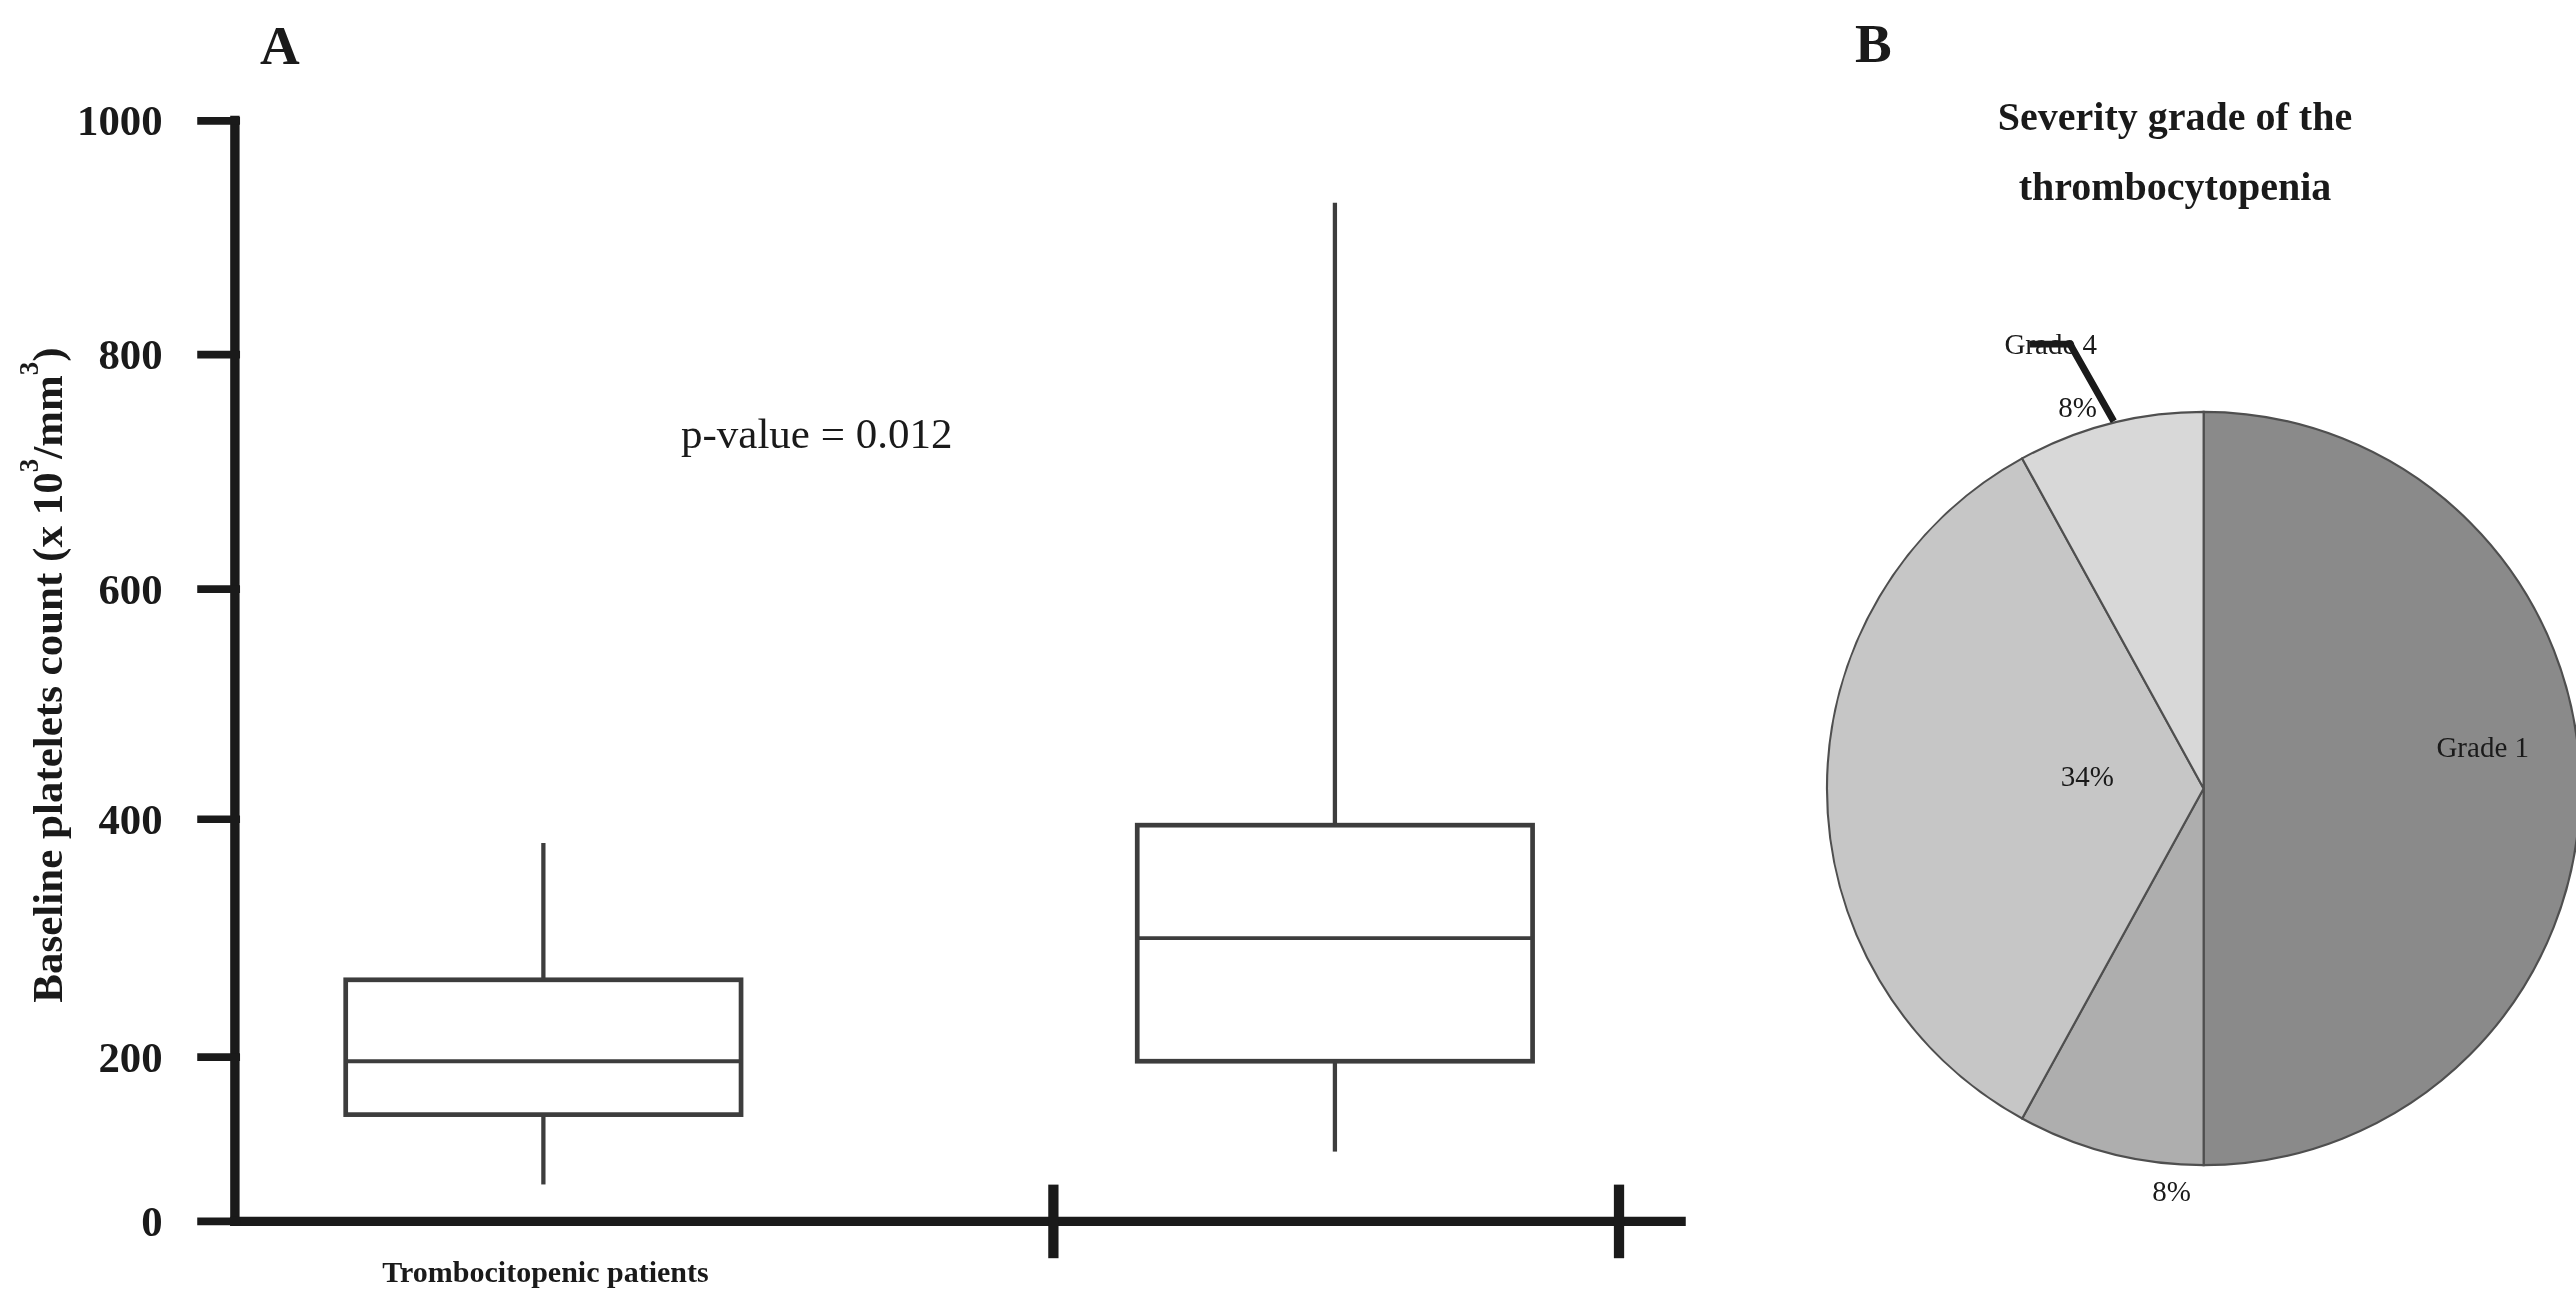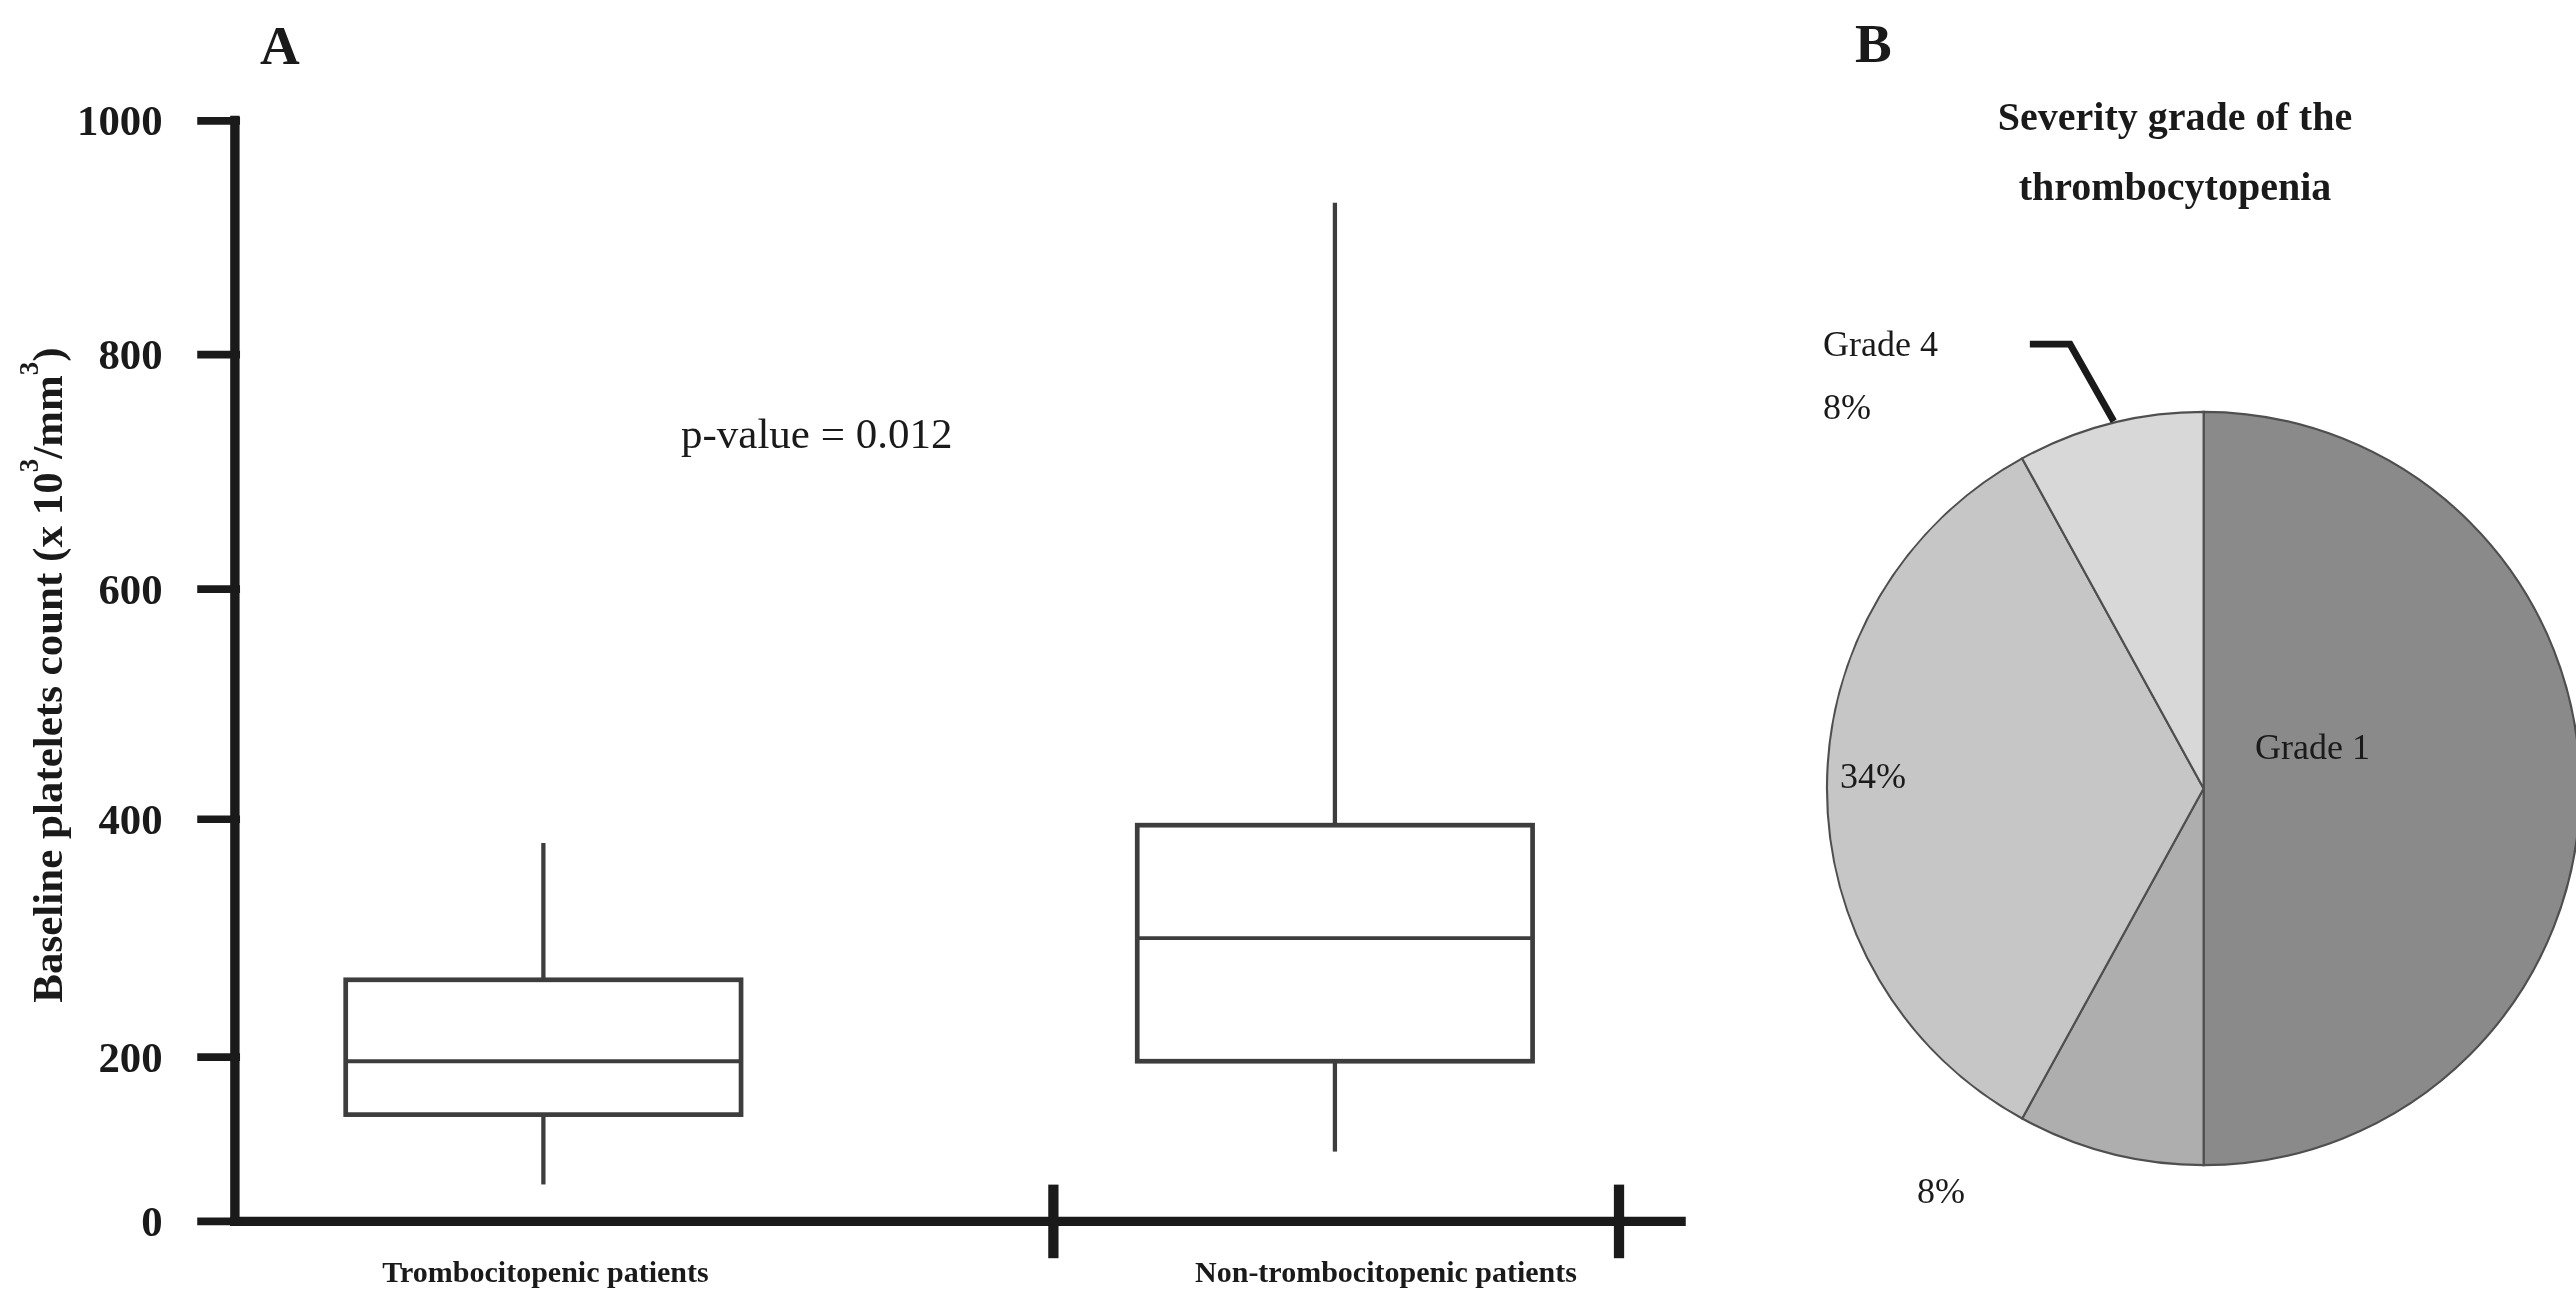--- a/index.html
+++ b/index.html
@@ -28,21 +28,21 @@
   .cat-label{
     top:1255px;font-size:30px;font-weight:bold;text-align:center;white-space:nowrap;
   }
   .cat-label.c0{left:203px;width:685px;}
   .cat-label.c1{left:1001px;width:770px;}
   .pie-title{
     left:1790px;top:82px;width:770px;
     font-size:40px;font-weight:bold;text-align:center;line-height:70px;
   }
   .pie-label{
-    width:274px;text-align:left;font-size:36px;line-height:63px;white-space:nowrap;
+    width:274px;text-align:right;font-size:29px;line-height:63px;white-space:nowrap;
   }
   .pie-label.g1{left:2255px;top:716px;}
   .pie-label.g2{left:1917px;top:1160px;}
   .pie-label.g3{left:1840px;top:745px;}
   .pie-label.g4{left:1823px;top:313px;}
   svg{position:absolute;left:0;top:0;}
   #pieSvg{left:1797px;top:0;}
 </style>
 </head>
 <body>
@@ -87,21 +87,20 @@
   <div class="abs panel-letter" style="left:260px;top:13.7px;">A</div>
   <div class="abs panel-letter" style="left:1855px;top:12px;">B</div>
 
   <div class="abs ylabel">
     <span>Baseline platelets count (x 10</span><sup>3</sup><span>/mm</span><sup>3</sup><span>)</span>
   </div>
 
   <div class="abs pvalue">p-value = 0.012</div>
 
   <div class="abs cat-label c0">Trombocitopenic patients</div>
-  <div class="abs cat-label c1">Non-trombocitopenic patients</div>
 
   <div class="abs pie-title">
     <div>Severity grade of the</div>
     <div>thrombocytopenia</div>
   </div>
 
   <div class="abs pie-label g1">
     <div>Grade 1</div>
   </div>
   <div class="abs pie-label g2">

